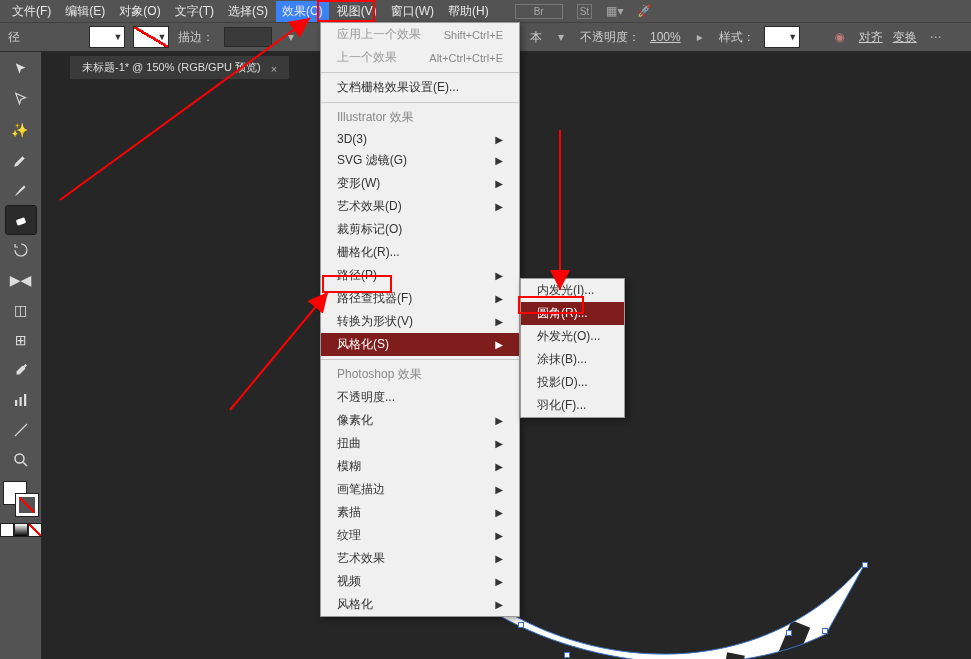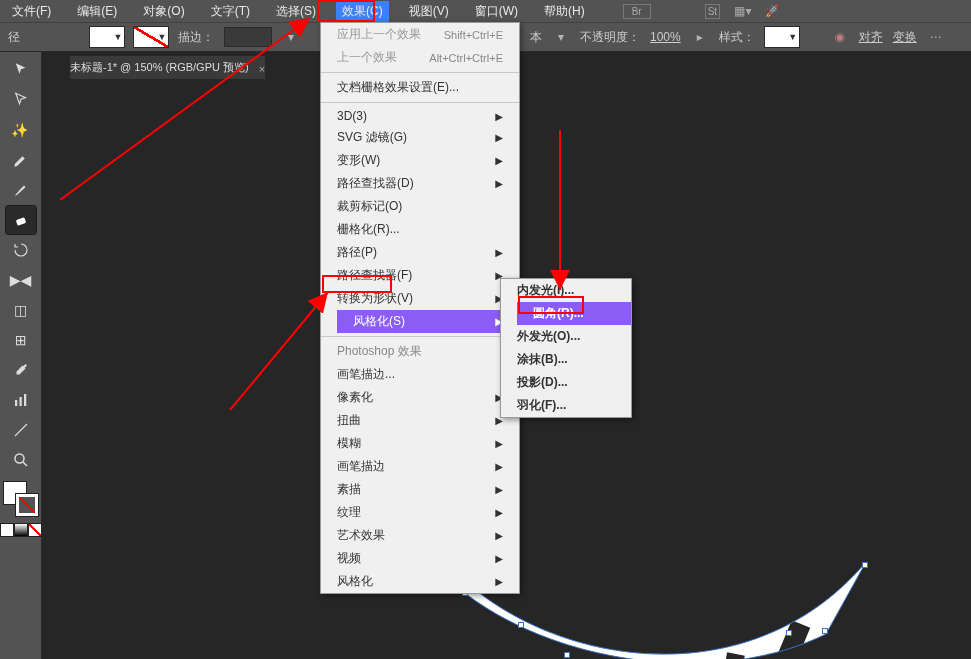--- a/index.html
+++ b/index.html
@@ -1,70 +1,70 @@
 <!DOCTYPE html>
 <html><head>
   <meta charset="utf-8">
   <style>
     * { margin: 0; padding: 0; box-sizing: border-box; font-family: "Microsoft YaHei", sans-serif; }
     body { background: #323232; color: #ccc; font-size: 12px; width: 971px; height: 659px; overflow: hidden; position: relative; }
-    .menubar { background: #535353; height: 22px; display: flex; align-items: center; padding: 0 6px; gap: 14px; }
+    .menubar { background: #535353; height: 22px; display: flex; align-items: center; padding: 0 6px; gap: 2px; }
     .menubar-item { padding: 2px 6px; color: #e8e8e8; cursor: pointer; }
     .menubar-item.active { background: #3b82f6; }
     .menubar-icons { margin-left: 18px; display: flex; gap: 14px; align-items: center; opacity: .7; }
     .controlbar { background: #535353; height: 30px; display: flex; align-items: center; padding: 0 8px; gap: 10px; border-top: 1px solid #404040; border-bottom: 1px solid #2a2a2a; }
     .cb-label { color: #ccc; }
     .cb-swatch { width: 34px; height: 20px; background: #fff; outline: 1px solid #2a2a2a; display: flex; align-items: center; position: relative; }
     .cb-swatch .drop { width: 10px; text-align: center; font-size: 9px; color: #333; position: absolute; right: 1px; }
     .cb-swatch.nostroke::before { content: ""; position: absolute; inset: 0; background: linear-gradient(to top right, transparent 46%, red 46%, red 54%, transparent 54%); }
     .cb-input { width: 48px; height: 20px; background: #3a3a3a; border: 1px solid #2a2a2a; color: #ddd; padding: 0 4px; }
     .cb-btn { width: 18px; height: 18px; display: inline-flex; align-items: center; justify-content: center; opacity: .8; }
     .workspace { display: flex; height: calc(100% - 52px); }
     .toolbar { width: 42px; background: #535353; padding-top: 4px; display: flex; flex-direction: column; align-items: center; gap: 2px; border-right: 1px solid #2a2a2a; }
     .tool { width: 30px; height: 28px; display: flex; align-items: center; justify-content: center; color: #ddd; border-radius: 2px; }
     .tool.active { background: #2a2a2a; outline: 1px solid #1a1a1a; }
     .tool svg { width: 18px; height: 18px; }
     .swatches { position: relative; width: 34px; height: 34px; margin-top: 6px; }
     .swatches .fill-sw { position: absolute; top: 0; left: 0; width: 22px; height: 22px; background: #fff; outline: 1px solid #222; }
     .swatches .stroke-sw { position: absolute; bottom: 0; right: 0; width: 22px; height: 22px; background: #535353; outline: 1px solid #222; box-shadow: inset 0 0 0 3px #fff; }
     .swatches .stroke-sw::after { content: ""; position: absolute; inset: 3px; background: linear-gradient(to top right, transparent 44%, red 44%, red 56%, transparent 56%); }
     .canvas-area { flex: 1; background: #262626; position: relative; }
-    .doc-tab { position: absolute; top: 4px; left: 28px; background: #3a3a3a; padding: 4px 0; color: #ddd; display: flex; align-items: flex-end; gap: 10px; font-size: 11px; }
+    .doc-tab { position: absolute; top: 4px; left: 28px; background: #3a3a3a; padding: 4px 12px; color: #ddd; display: flex; align-items: flex-end; gap: 10px; font-size: 11px; }
     .doc-tab .close { opacity: .7; }
     .menu-panel { position: absolute; background: #f0f0f0; color: #333; font-size: 12px; box-shadow: 2px 2px 6px rgba(0,0,0,.4); border: 1px solid #999; }
     .menu-panel .item { padding: 3px 16px 3px 16px; display: flex; justify-content: space-between; align-items: center; white-space: nowrap; cursor: pointer; }
     .menu-panel .item.disabled { color: #999; }
     .menu-panel .sep { height: 1px; background: #c8c8c8; margin: 3px 0; }
     .menu-panel .header { color: #888; padding: 3px 16px; }
-    .menu-panel .item.highlight { background: #8b5cf6; color: #fff; margin-left: 16px; }
+    .menu-panel .item.highlight { background: #7f1d1d; color: #fff; }
     .menu-panel .arrow { font-size: 10px; margin-left: 20px; }
     .menu-panel .shortcut { color: #888; font-size: 11px; }
     .main-menu { top: 22px; left: 320px; width: 200px; }
-    .sub-menu { top: 278px; left: 500px; width: 132px; font-weight: bold; }
+    .sub-menu { top: 278px; left: 520px; width: 105px; }
     .artwork { position: absolute; left: 384px; top: 502px; }
     .handle { width: 6px; height: 6px; border: 1px solid #3a73c9; background: #fff; position: absolute; }
     .redbox { position: absolute; border: 2px solid #f00; pointer-events: none; }
     .arrow-svg { position: absolute; pointer-events: none; }
   </style>
 </head>
 <body>
 
 <div class="menubar">
   <span class="menubar-item">文件(F)</span>
   <span class="menubar-item">编辑(E)</span>
   <span class="menubar-item">对象(O)</span>
   <span class="menubar-item">文字(T)</span>
   <span class="menubar-item">选择(S)</span>
   <span class="menubar-item active">效果(C)</span>
   <span class="menubar-item">视图(V)</span>
   <span class="menubar-item">窗口(W)</span>
   <span class="menubar-item">帮助(H)</span>
   <div class="menubar-icons">
-    <span style="font-size:10px;border:1px solid #888;padding:1px 8px;">Br</span>
-    <span style="font-size:10px;border:1px solid #888;padding:1px 2px;margin-left:40px;">St</span>
+    <span style="font-size:10px;border:1px solid #888;padding:1px 18px;">Br</span>
+    <span style="font-size:10px;border:1px solid #888;padding:1px 2px;">St</span>
     <span>▦▾</span>
     <span>🚀</span>
   </div>
 </div>
 
 <div class="controlbar">
   <span class="cb-label">径</span>
   <span style="width:50px"></span>
   <div class="cb-swatch">
       <span class="drop">▼</span>
@@ -211,34 +211,35 @@
   </div>
   <div class="item disabled">
     <span>上一个效果</span>
       <span class="shortcut">Alt+Ctrl+Ctrl+E</span>
   </div>
   <div class="sep"></div>
   <div class="item">
       <span>文档栅格效果设置(E)...</span>
     </div>
   <div class="sep"></div>
+  <div class="header">Illustrator 效果</div>
   <div class="item">
       <span>3D(3)</span>
       <span class="arrow">▶</span>
     </div>
   <div class="item">
       <span>SVG 滤镜(G)</span>
       <span class="arrow">▶</span>
     </div>
   <div class="item">
       <span>变形(W)</span>
       <span class="arrow">▶</span>
     </div>
   <div class="item">
-      <span>路径查找器(D)</span>
+      <span>艺术效果(D)</span>
       <span class="arrow">▶</span>
     </div>
   <div class="item">
       <span>裁剪标记(O)</span>
     </div>
   <div class="item">
       <span>栅格化(R)...</span>
     </div>
   <div class="item">
       <span>路径(P)</span>
@@ -252,21 +253,21 @@
       <span>转换为形状(V)</span>
       <span class="arrow">▶</span>
     </div>
   <div class="item highlight">
       <span>风格化(S)</span>
       <span class="arrow" style="color:#fff">▶</span>
     </div>
   <div class="sep"></div>
   <div class="header">Photoshop 效果</div>
   <div class="item">
-      <span>画笔描边...</span>
+      <span>不透明度...</span>
     </div>
   <div class="item">
       <span>像素化</span>
       <span class="arrow">▶</span>
     </div>
   <div class="item">
       <span>扭曲</span>
       <span class="arrow">▶</span>
     </div>
   <div class="item">

